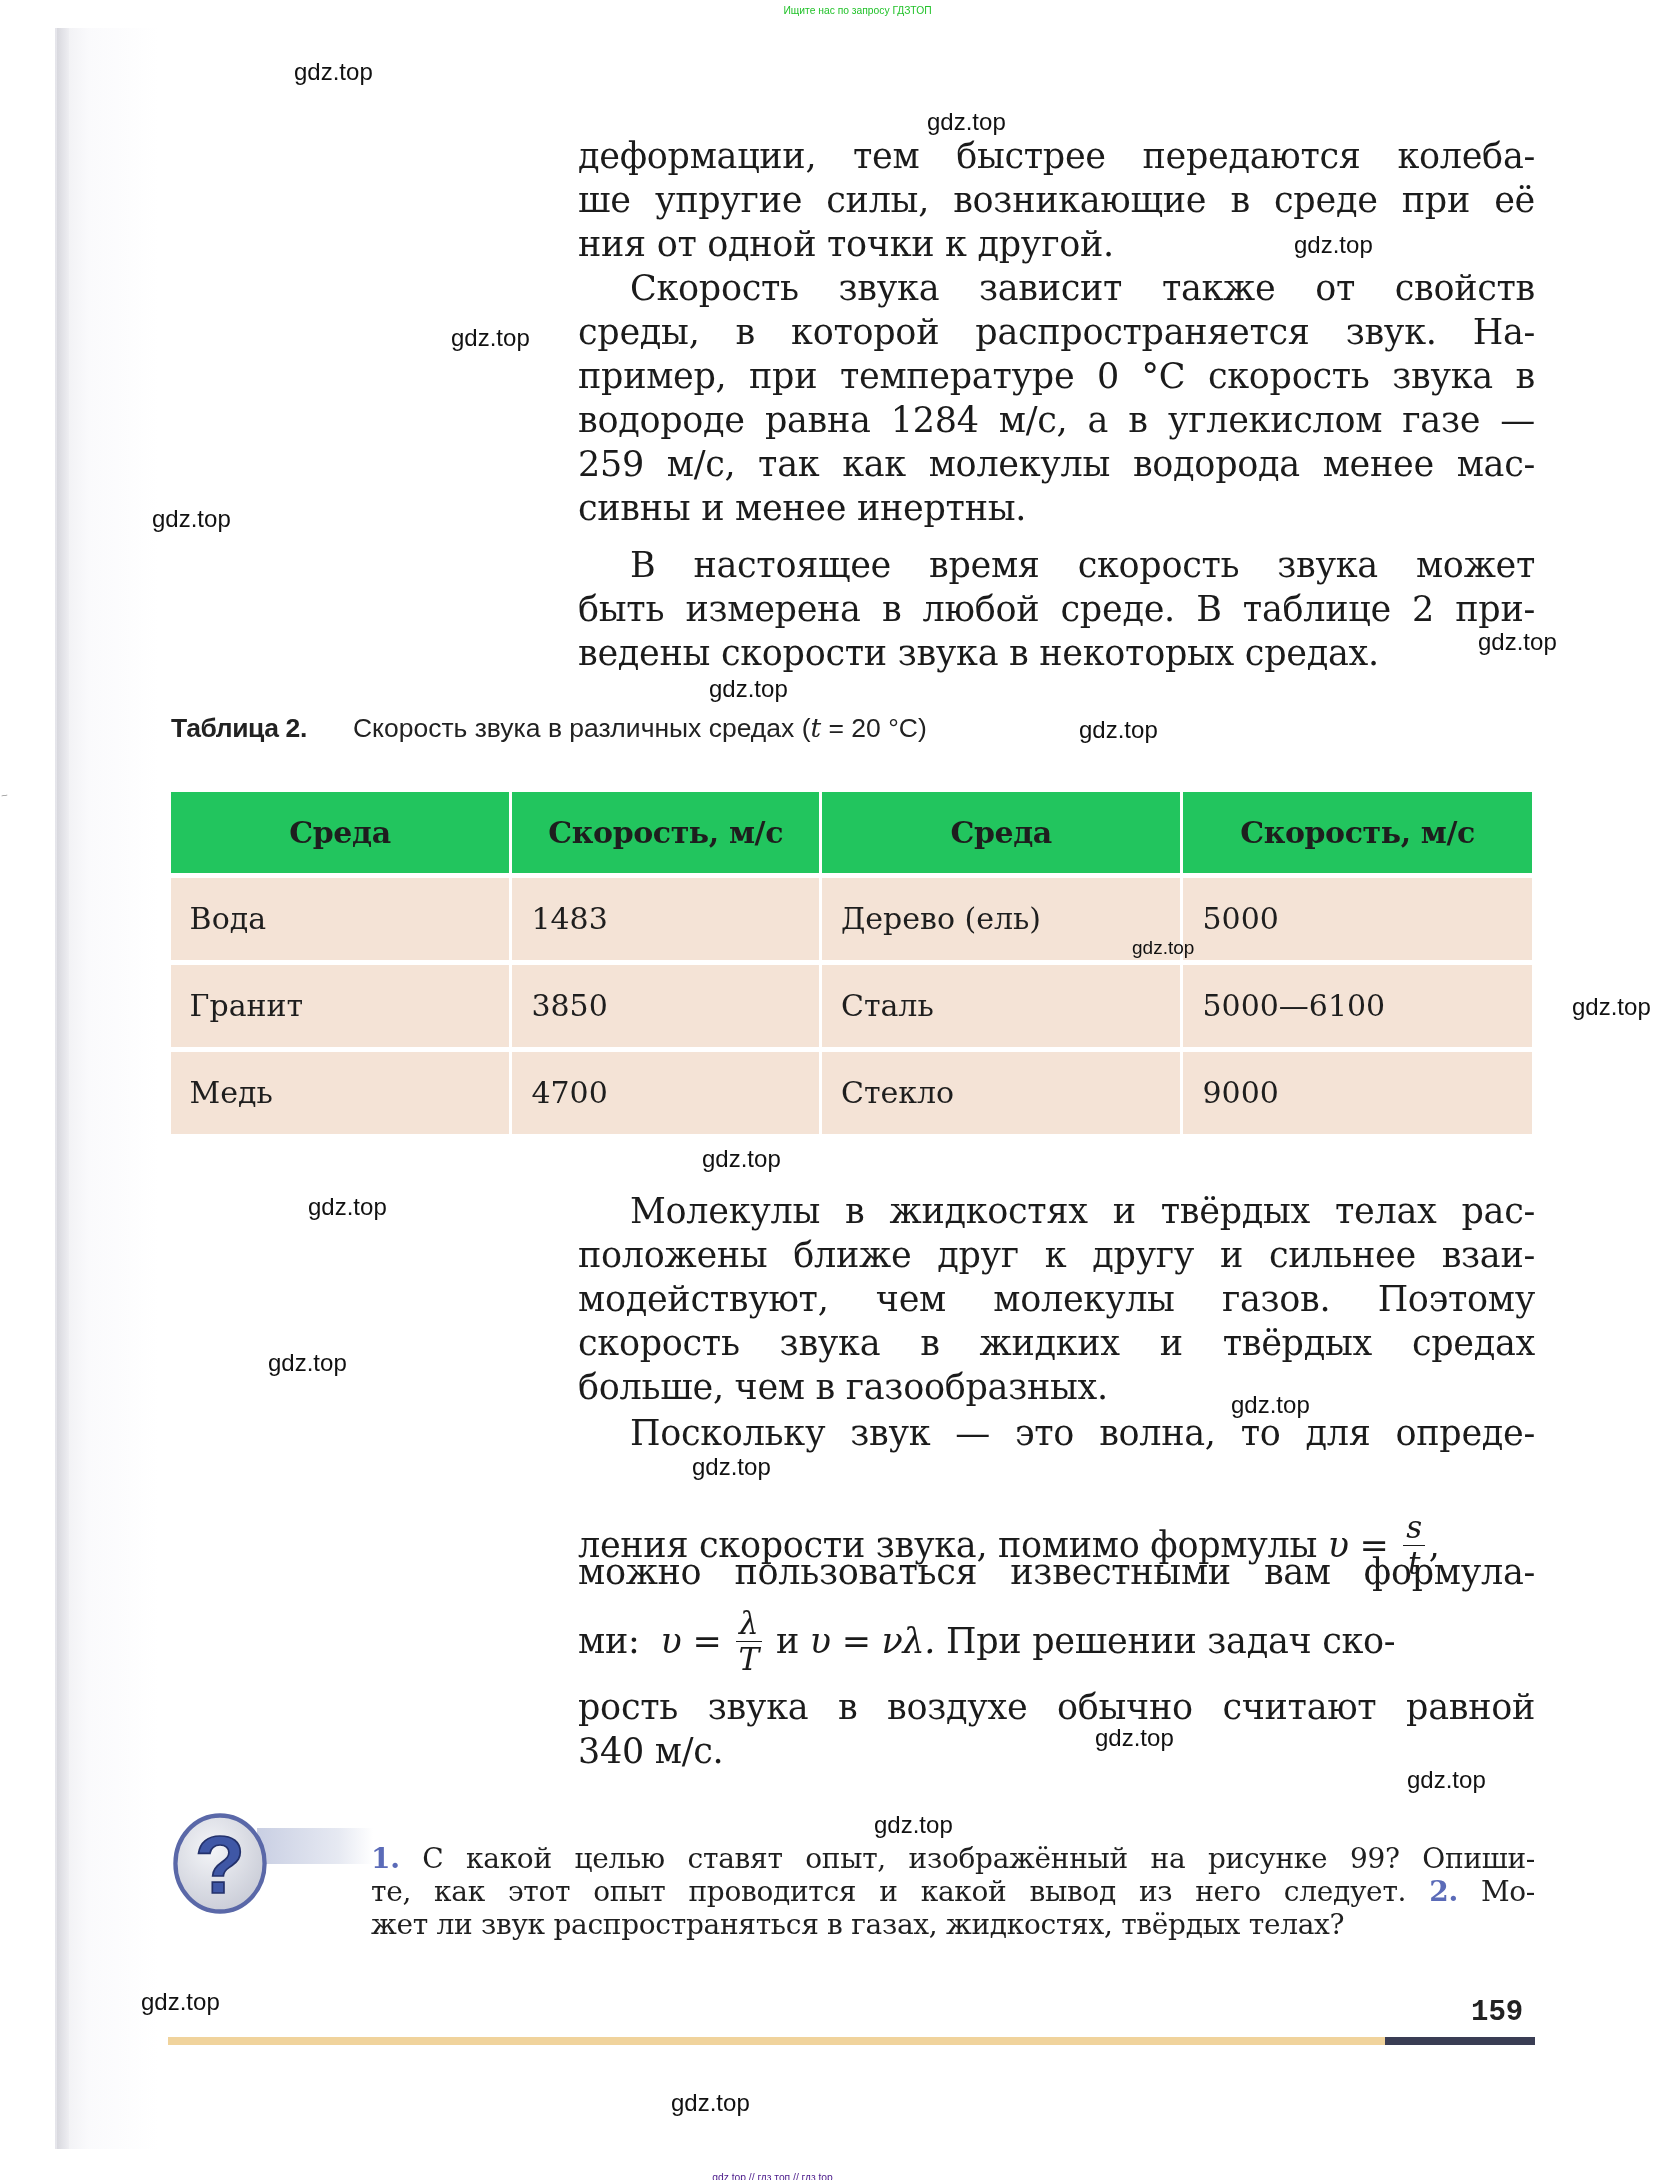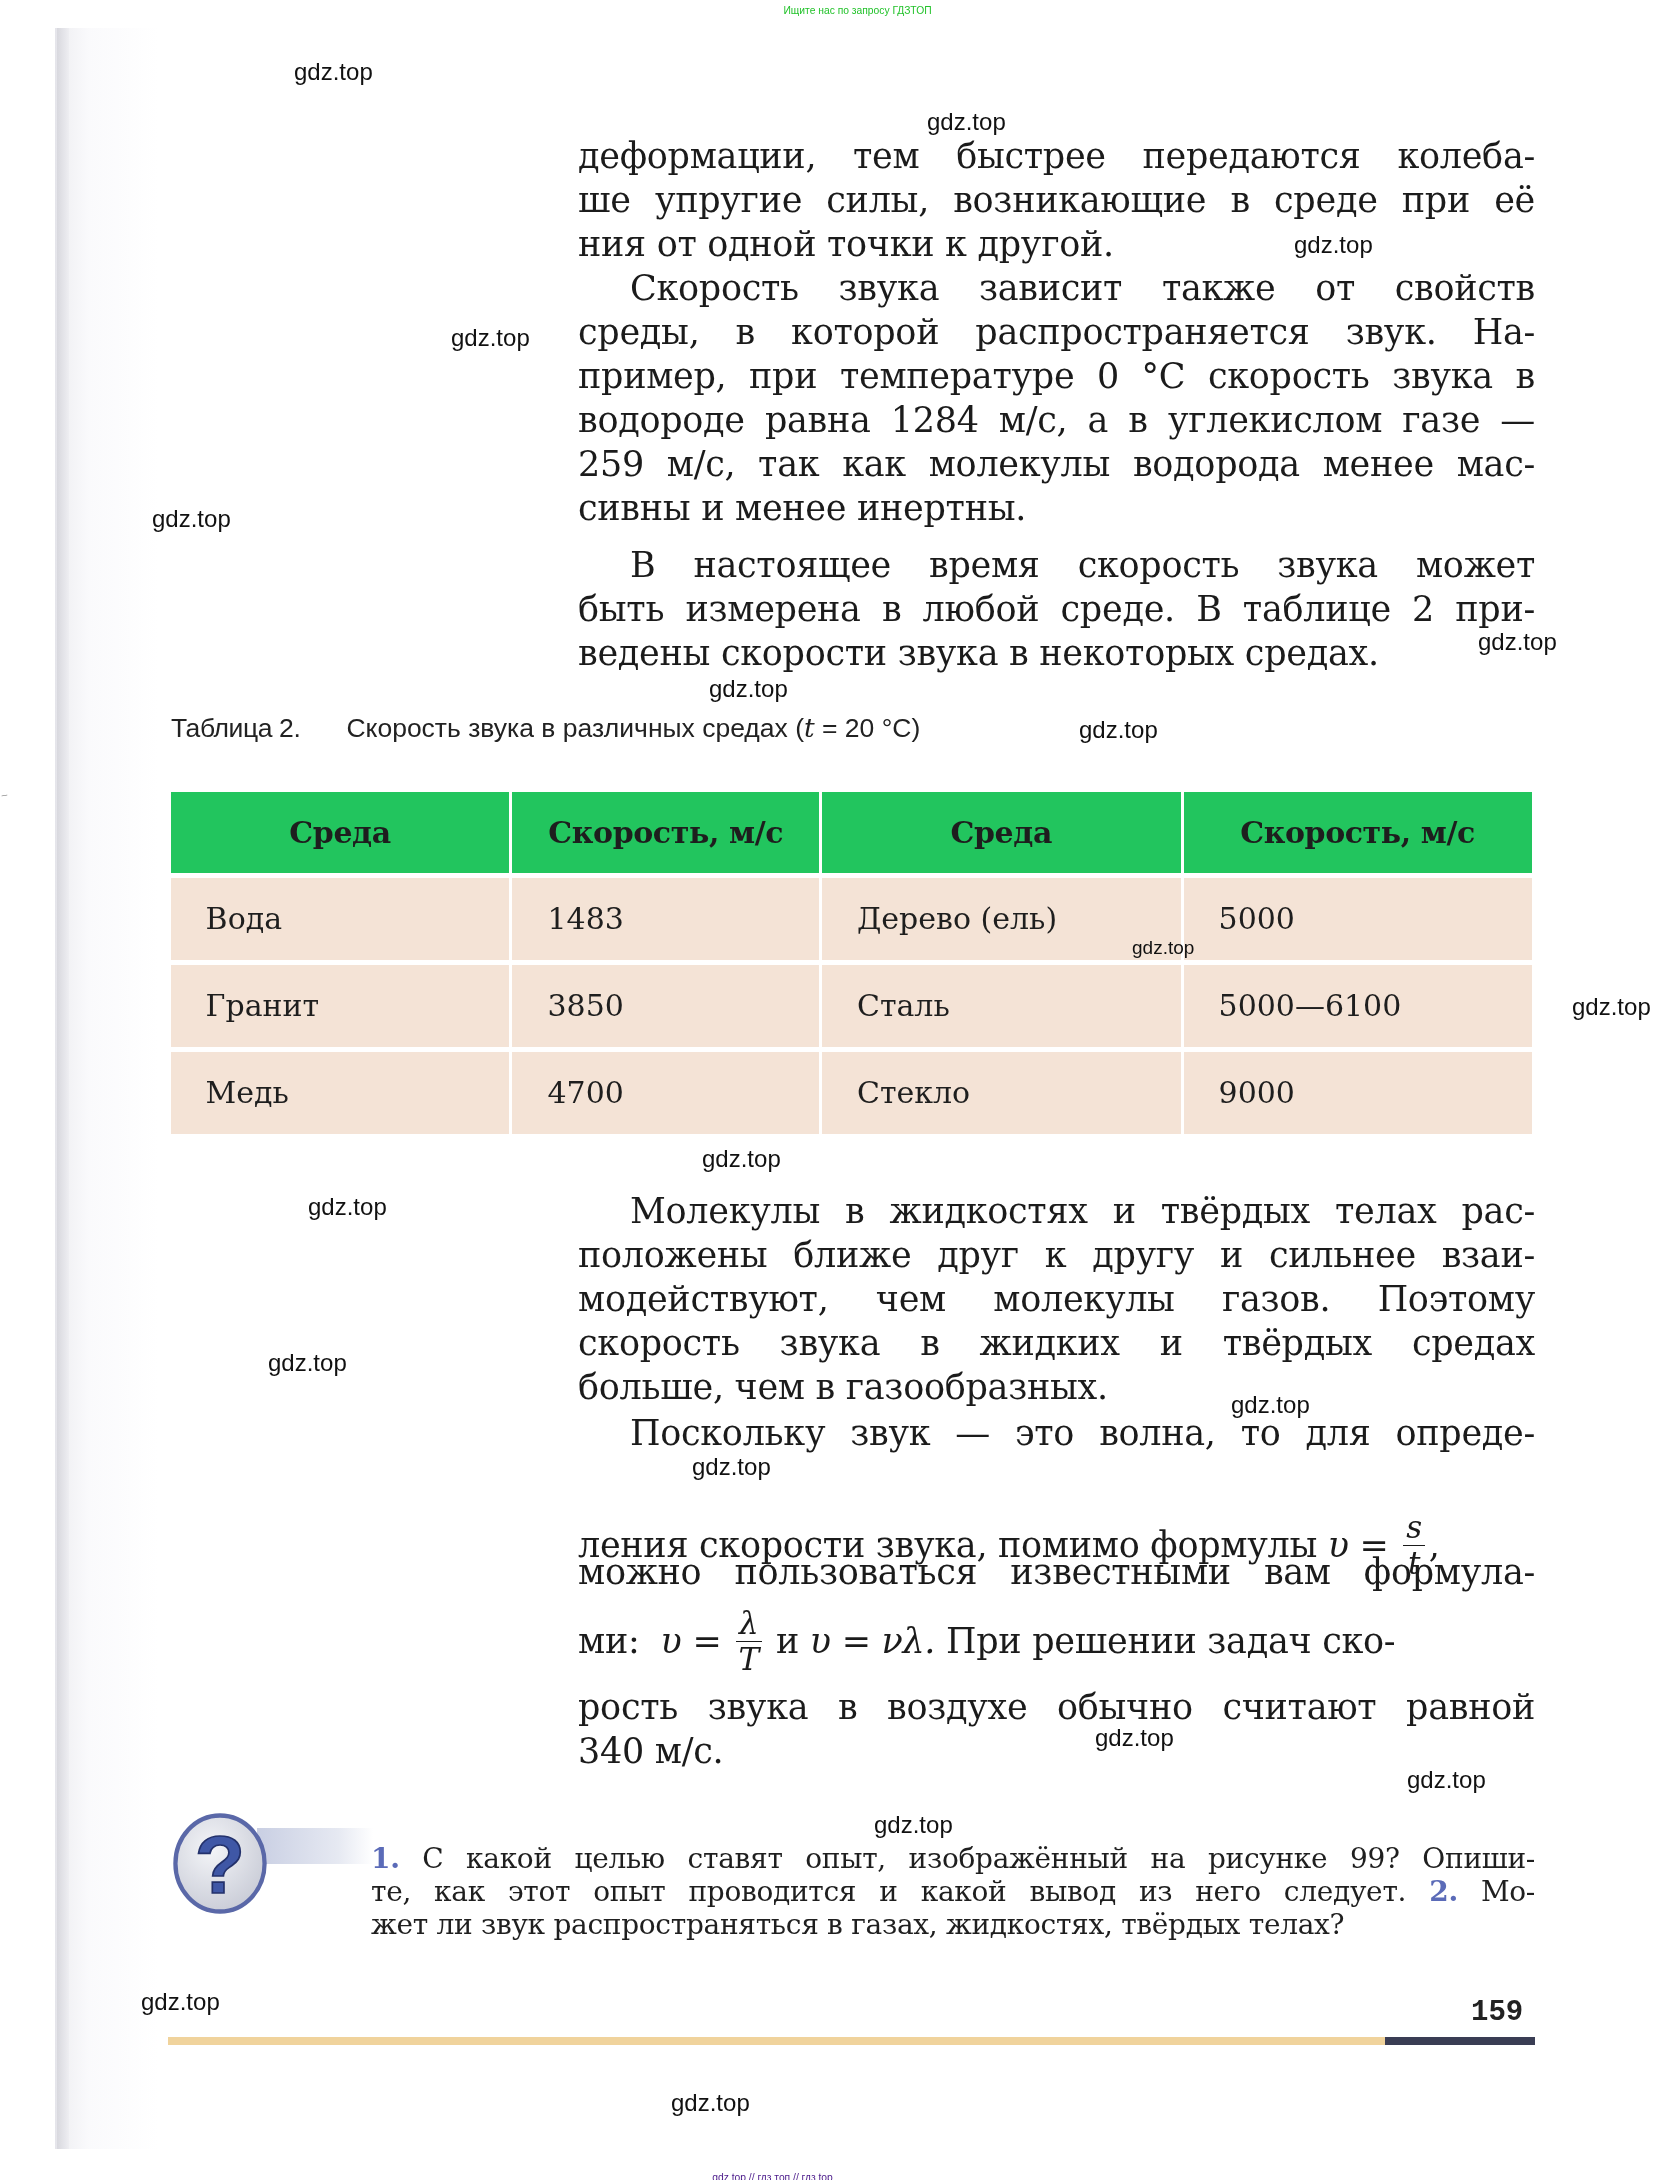--- a/index.html
+++ b/index.html
@@ -31,34 +31,34 @@
     letter-spacing: -0.3px;
   }
   .text-col .line { display: block; white-space: nowrap; text-align-last: justify; text-align: justify; }
   .text-col .line.last { text-align-last: left; }
   .text-col .indent { padding-left: 52px; }
   .caption {
     position: absolute; left: 171px; top: 712px;
     font-family: "Liberation Sans", sans-serif; font-size: 26.5px; color: #222;
     white-space: nowrap;
   }
-  .caption .cap-label { font-weight: normal; margin-right: 46px; letter-spacing: -0.4px; }
+  .caption .cap-label { font-weight: bold; margin-right: 46px; letter-spacing: -0.4px; }
   .caption i { font-family: "DejaVu Serif", serif; }
   table.speed {
     position: absolute; left: 171px; top: 792px; width: 1367px;
     border-collapse: separate; border-spacing: 3.4px 5.1px;
     font-family: "DejaVu Serif", serif; font-size: 30px; color: #1e1e1e;
     margin: -5.1px -3.4px;
   }
   table.speed th {
     background: #22c55e; font-weight: bold; height: 79px; text-align: center;
     letter-spacing: -0.4px;
   }
   table.speed td {
-    background: #f4e3d6; height: 80px; padding-left: 35px; text-align: left;
+    background: #f4e3d6; height: 80px; padding-left: 19px; text-align: left;
   }
   table.speed col.c1 { width: 341px; }
   table.speed col.c2 { width: 308px; }
   table.speed col.c3 { width: 361px; }
   table.speed col.c4 { width: 350px; }
   .frac {
     display: inline-block; vertical-align: middle; text-align: center;
     font-style: italic; line-height: 1; margin: 0 3.4px; position: relative; top: -1.7px;
   }
   .frac .num { display: block; border-bottom: 1.7px solid #1b1b1b; padding: 0 3.4px 1.7px; font-size: 31px; }

